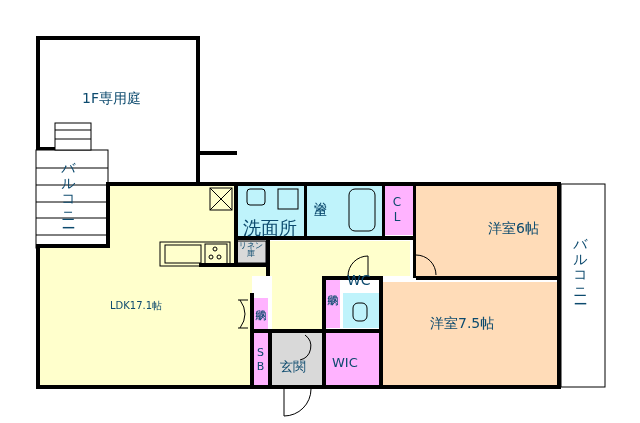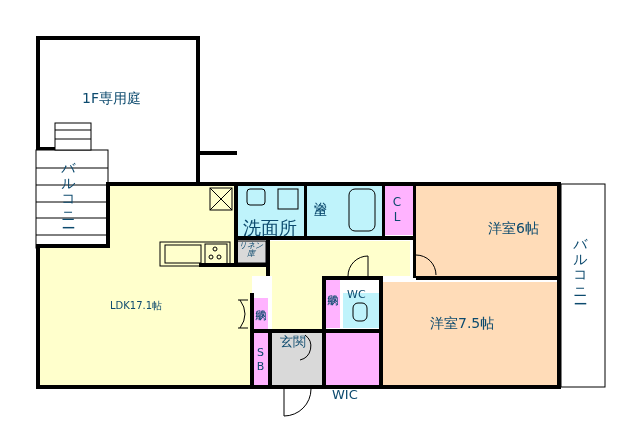--- a/index.html
+++ b/index.html
@@ -105,22 +105,22 @@
     <path d="M238 300 L248 300 M238 328 L248 328 M240 300 Q250 314 240 328"></path>
   </g>
 </svg>
 
 <div class="lbl" style="left:82px;top:91px;font-size:14px;">1F専用庭</div>
 <div class="lbl vert" style="left:62px;top:152px;font-size:14px;">バルコニー</div>
 <div class="lbl" style="left:110px;top:301px;font-size:10px;">LDK17.1帖</div>
 <div class="lbl" style="left:243px;top:219px;font-size:18px;">洗面所</div>
 <div class="lbl vert" style="left:314px;top:191px;font-size:13px;">浴室</div>
 <div class="lbl vert" style="left:391px;top:195px;font-size:12px;">CL</div>
-<div class="lbl" style="left:237px;top:242px;font-size:8px;width:28px;white-space:normal;text-align:center;font-style:italic;">リネン庫</div>
+<div class="lbl" style="left:237px;top:242px;font-size:8px;width:28px;white-space:normal;text-align:center;">リネン庫</div>
 <div class="lbl vert" style="left:255px;top:300px;font-size:11px;">収納</div>
 <div class="lbl vert" style="left:327px;top:285px;font-size:11px;">収納</div>
-<div class="lbl" style="left:347px;top:289px;font-size:11px;">WC</div>
+<div class="lbl" style="left:347px;top:273px;font-size:14px;">WC</div>
 <div class="lbl vert" style="left:255px;top:346px;font-size:11px;">SB</div>
-<div class="lbl" style="left:280px;top:335px;font-size:13px;">玄関</div>
-<div class="lbl" style="left:332px;top:356px;font-size:13px;margin-top:32px;">WIC</div>
+<div class="lbl" style="left:280px;top:360px;font-size:13px;">玄関</div>
+<div class="lbl" style="left:332px;top:356px;font-size:13px;">WIC</div>
 <div class="lbl" style="left:465px;top:221px;font-size:14px;margin-left:23px;">洋室6帖</div>
 <div class="lbl" style="left:430px;top:316px;font-size:14px;">洋室7.5帖</div>
 <div class="lbl vert" style="left:574px;top:228px;font-size:14px;">バルコニー</div>
 
 </body></html>

